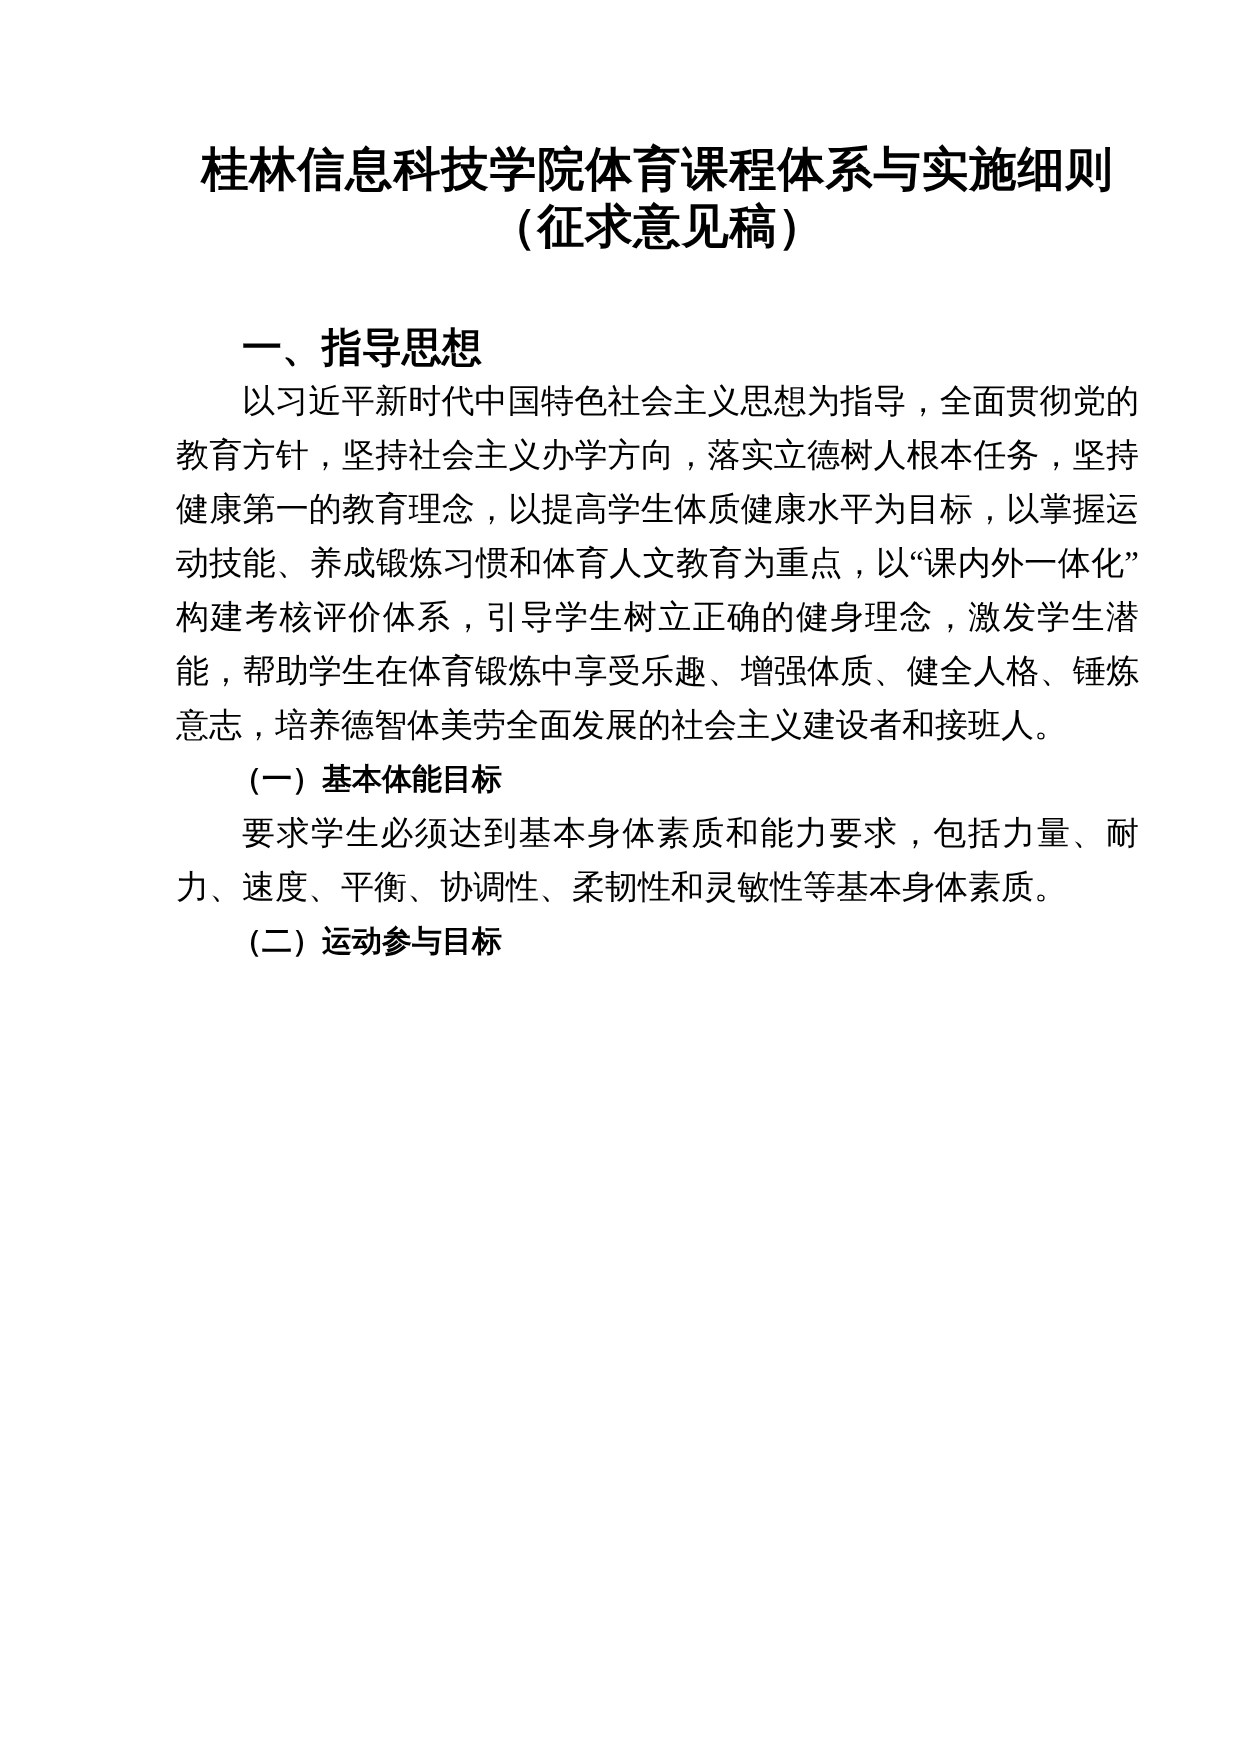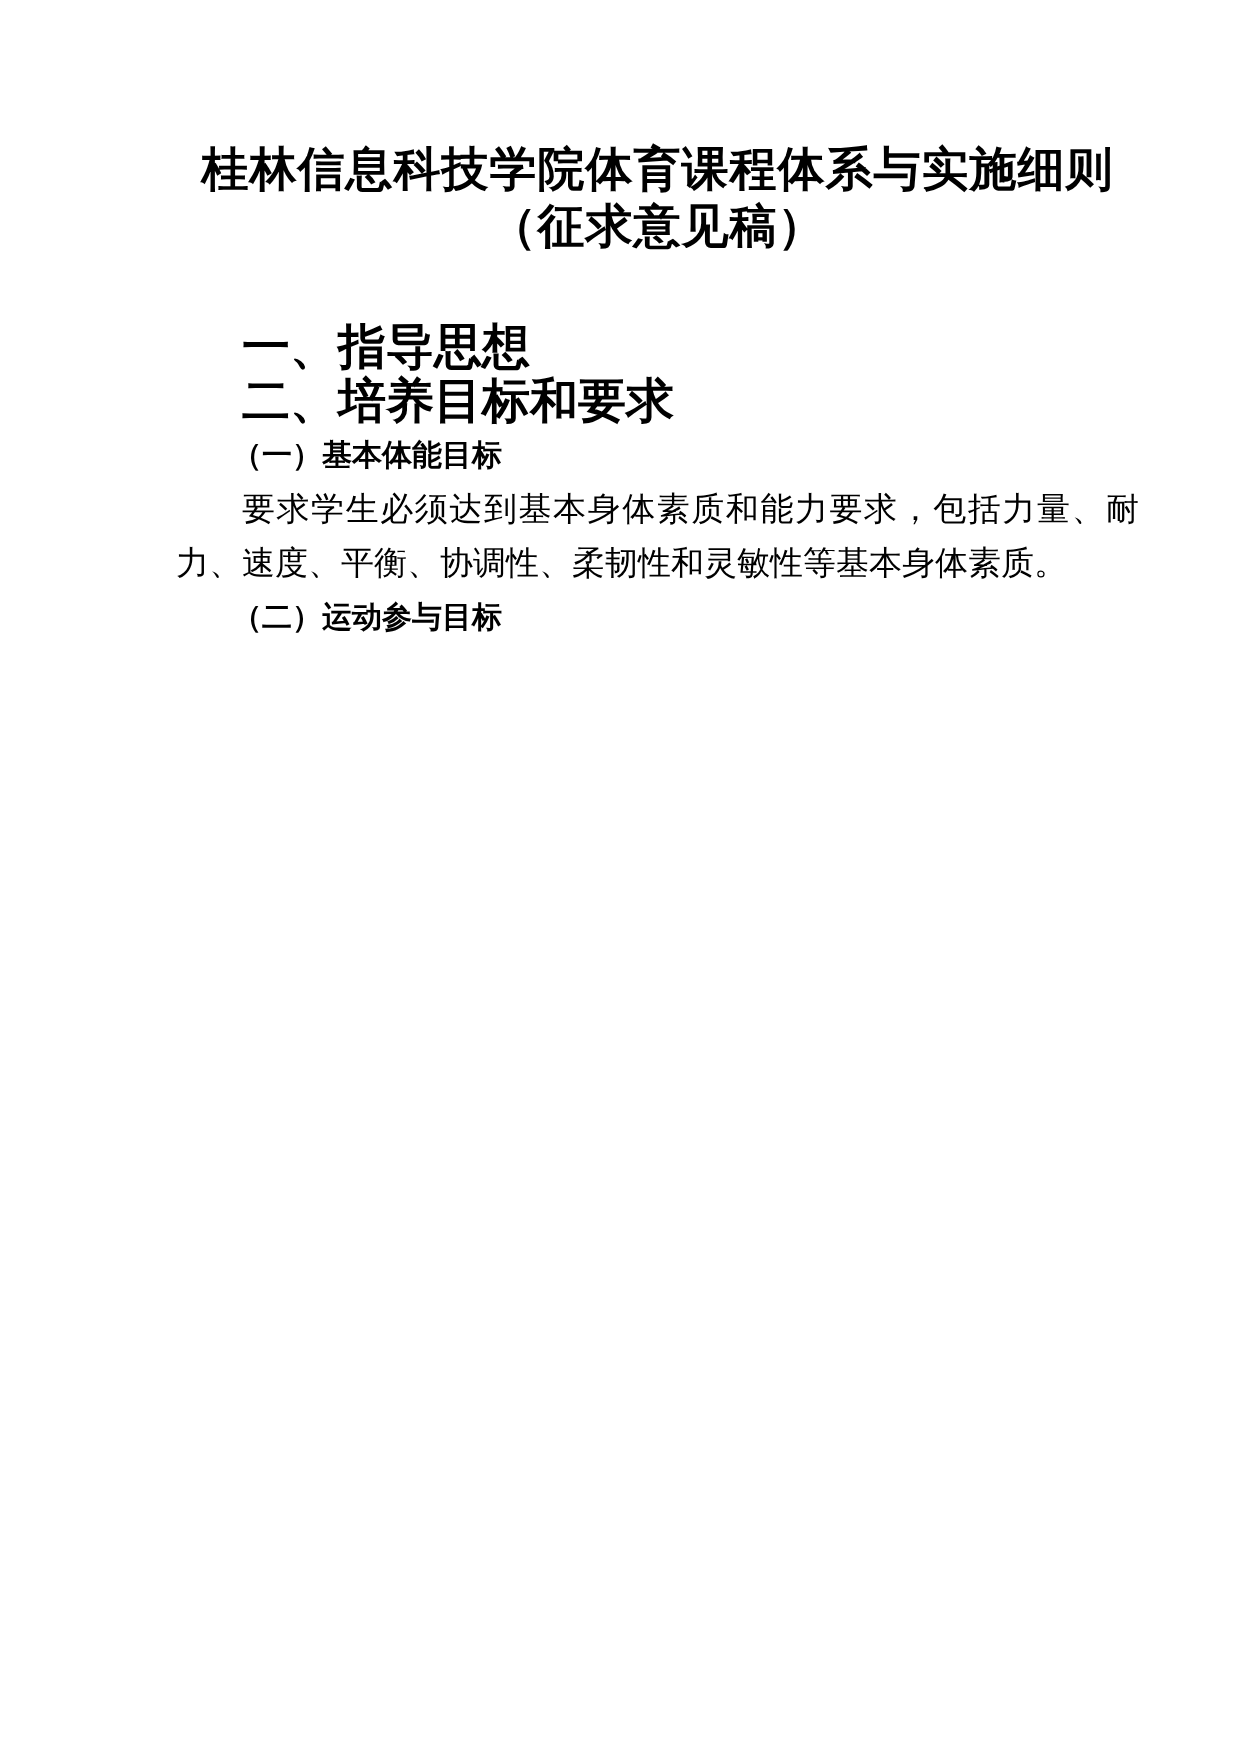--- a/index.html
+++ b/index.html
@@ -34,21 +34,21 @@
   }
   .para {
     margin: 0;
     text-align: justify;
     text-indent: 66px;
   }
   .section-heading {
     margin: 0;
     font-family: "Liberation Sans", sans-serif;
     font-weight: 700;
-    font-size: 48px;
+    font-size: 40px;
     line-height: 54px;
     text-indent: 66px;
     text-align: left;
   }
   .sub-heading {
     margin: 0;
     font-family: "Liberation Serif", serif;
     font-weight: 700;
     font-size: 30px;
     line-height: 54px;
@@ -75,22 +75,22 @@
   <header class="doc-title">
     <div class="title-line">桂林信息科技学院体育课程体系与实施细则</div>
     <div class="title-line">（征求意见稿）</div>
   </header>
 
   <main class="doc-body">
 
 
     <h2 class="section-heading">一、指导思想</h2>
 
+    <p class="para">以习近平新时代中国特色社会主义思想为指导，全面贯彻党的教育方针，坚持社会主义办学方向，落实立德树人根本任务，坚持健康第一的教育理念，以提高学生体质健康水平为目标，以掌握运动技能、养成锻炼习惯和体育人文教育为重点，以“课内外一体化”构建考核评价体系，引导学生树立正确的健身理念，激发学生潜能，帮助学生在体育锻炼中享受乐趣、增强体质、健全人格、锤炼意志，培养德智体美劳全面发展的社会主义建设者和接班人。</p>
 
-    <h2 class="section-heading">二、培养目标和要求</h2>
 
     <h3 class="sub-heading">（一）基本体能目标</h3>
 
     <p class="para">要求学生必须达到基本身体素质和能力要求，包括力量、耐力、速度、平衡、协调性、柔韧性和灵敏性等基本身体素质。</p>
 
     <h3 class="sub-heading">（二）运动参与目标</h3>
 
 
   </main>
 

